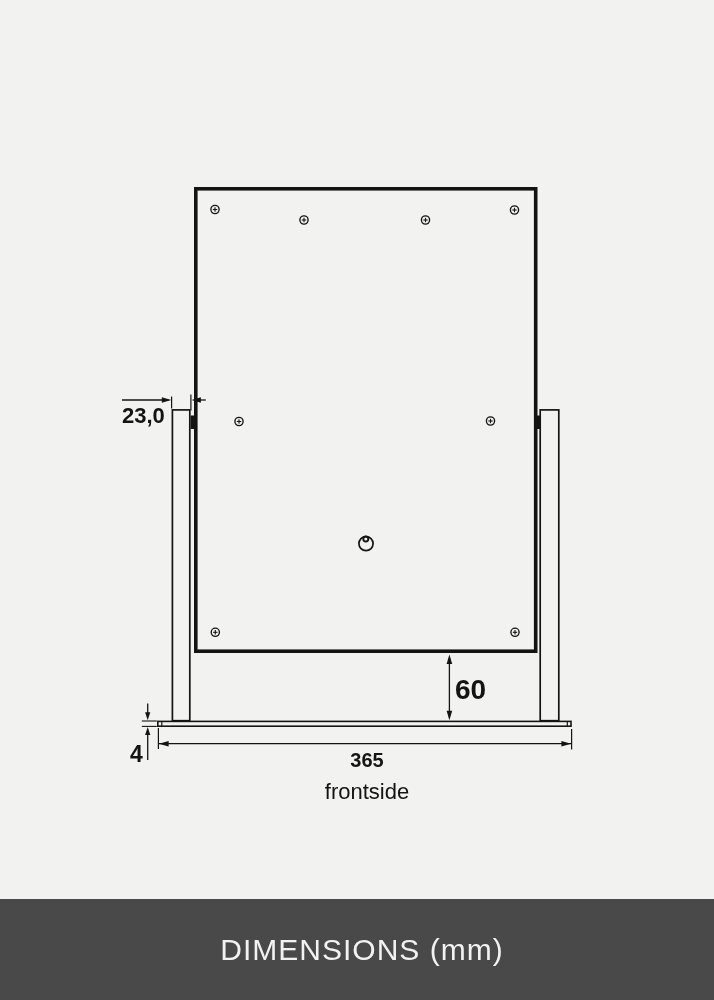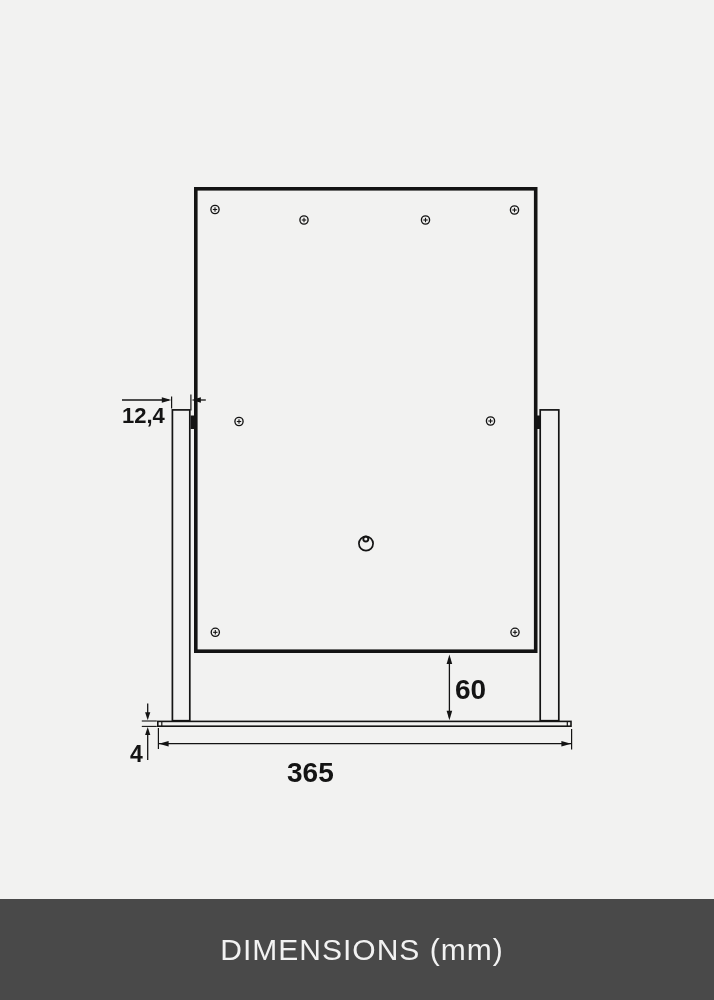--- a/index.html
+++ b/index.html
@@ -23,21 +23,21 @@
   .dim-label{
     position:absolute;
     font-weight:bold;
     color:var(--line);
     line-height:1.05;
     white-space:nowrap;
   }
   .lbl-post-width{left:122px;top:404px;font-size:22px;}
   .lbl-gap{left:455px;top:675px;font-size:28px;}
   .lbl-thickness{left:130px;top:742px;font-size:23px;}
-  .lbl-base-width{left:287px;top:750px;width:160px;font-size:28px;margin-top:8px;}
+  .lbl-base-width{left:287px;top:750px;width:160px;text-align:center;font-size:20px;}
   .view-caption{
     position:absolute;left:287px;top:779px;width:160px;
     text-align:center;font-size:22px;font-weight:400;
     color:var(--line);letter-spacing:0px;
   }
   .footer{
     position:absolute;left:0;top:899px;width:714px;height:101px;
     background:var(--footer-bg);
     display:flex;align-items:center;justify-content:center;
   }
@@ -116,24 +116,25 @@
 
       <g>
         <line x1="158.4" y1="728" x2="158.4" y2="749" stroke="#141414" stroke-width="1.2"></line>
         <line x1="571.6" y1="729" x2="571.6" y2="749.5" stroke="#141414" stroke-width="1.2"></line>
         <line x1="158.4" y1="743.7" x2="571.6" y2="743.7" stroke="#141414" stroke-width="1.3"></line>
         <polygon points="158.9,743.7 168.6,740.9 168.6,746.5" fill="#141414"></polygon>
         <polygon points="571.1,743.7 561.4,740.9 561.4,746.5" fill="#141414"></polygon>
       </g>
     </svg>
 
-    <div class="dim-label lbl-post-width">12,4</div>
+    <div class="dim-label lbl-post-width">23,0</div>
     <div class="dim-label lbl-gap">60</div>
     <div class="dim-label lbl-thickness">4</div>
     <div class="dim-label lbl-base-width">365</div>
 
+    <div class="view-caption">frontside</div>
   </div>
 
   <div class="footer">
     <span>DIMENSIONS (mm)</span>
   </div>
 
 </div>
 
 </body></html>

